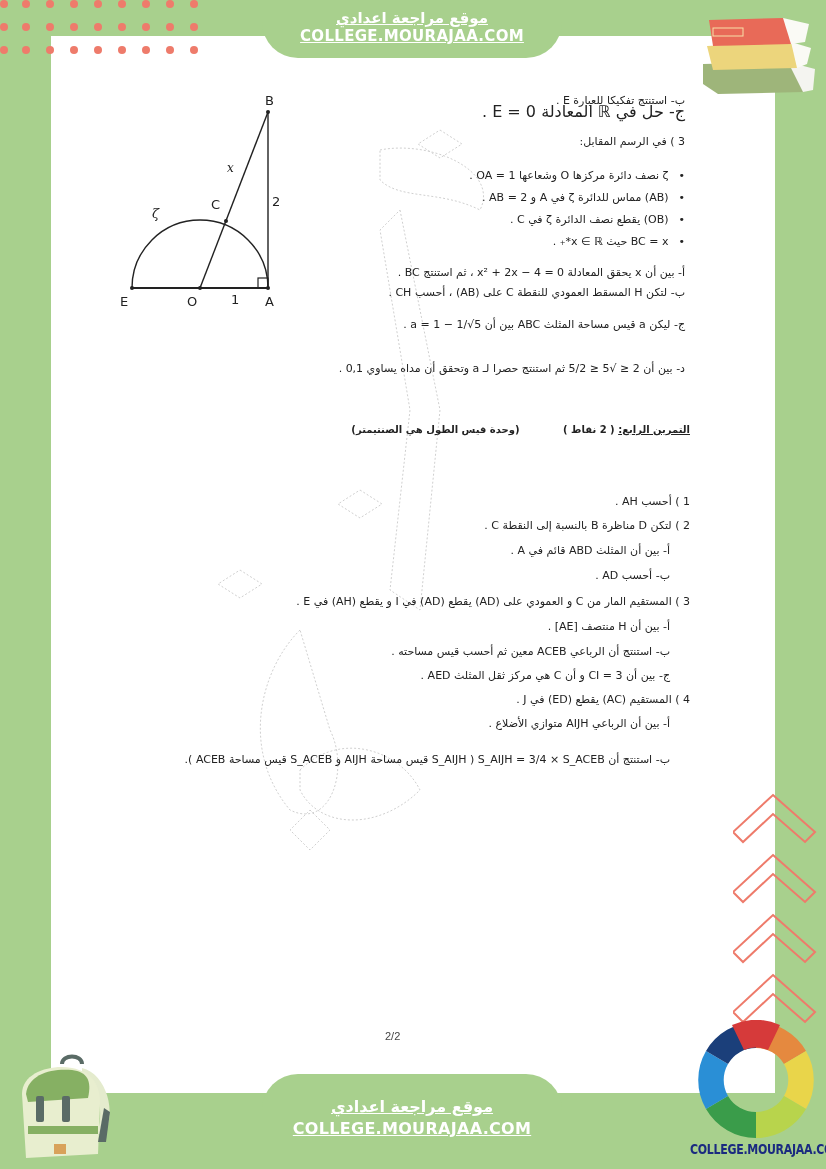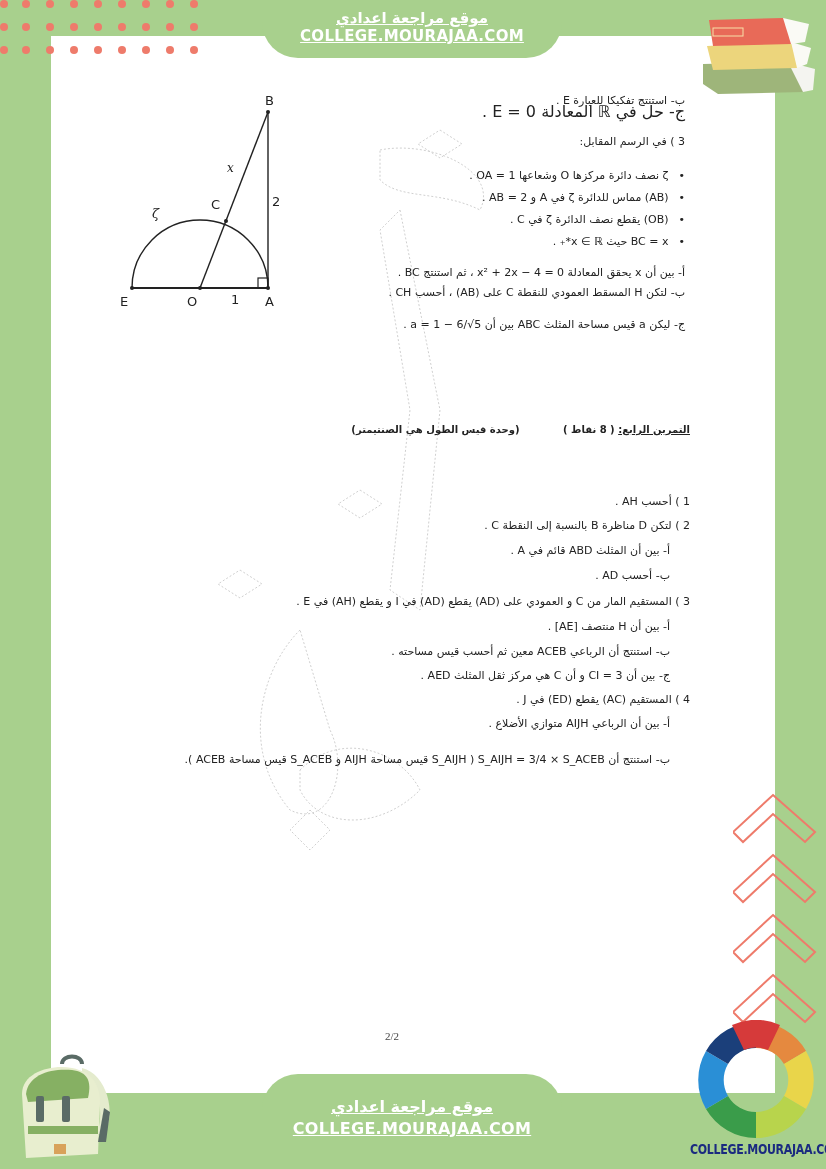--- a/index.html
+++ b/index.html
@@ -14,21 +14,21 @@
   .footer-tab{position:absolute;left:262px;top:1074px;width:300px;height:95px;background:#a8d08d;border-radius:36px 36px 0 0;text-align:center;color:#fff;}
   .footer-tab .ar{font-size:16px;font-weight:bold;text-decoration:underline;margin-top:22px;line-height:22px;direction:rtl;}
   .footer-tab .en{font-size:16px;font-weight:bold;text-decoration:underline;line-height:22px;letter-spacing:0.3px;}
   .right-strip{position:absolute;left:775px;top:0;width:51px;height:1169px;background:#a8d08d;}
   .left-strip{position:absolute;left:0;top:0;width:51px;height:1169px;background:#a8d08d;}
   .top-strip{position:absolute;left:0;top:0;width:826px;height:36px;background:#a8d08d;}
   .doc{position:absolute;color:#222;font-family:"DejaVu Sans",sans-serif;font-size:11px;direction:rtl;white-space:nowrap;}
   .ln{position:absolute;right:0;}
   .bullet::before{content:"•";margin-left:10px;}
   .title4{font-weight:bold;text-decoration:underline;}
-  .pageno{position:absolute;left:385px;top:1030px;font-size:11px;color:#444;font-family:Liberation Serif, serif;text-align:right;}
+  .pageno{position:absolute;left:385px;top:1030px;font-size:11px;color:#444;font-family:Liberation Sans, sans-serif;text-align:right;}
   .watermark{position:absolute;opacity:0.35;}
   .site-logo-text{position:absolute;left:690px;top:1143px;width:130px;text-align:center;font-family:"DejaVu Sans",sans-serif;font-weight:bold;font-size:11px;color:#1a2a80;letter-spacing:-0.3px;transform:scaleY(1.3);}
 </style>
 </head>
 <body>
 
 <div class="top-strip"></div>
 <div class="left-strip"></div>
 <div class="right-strip"></div>
 <div class="footer"></div>
@@ -105,26 +105,27 @@
 <div class="doc" style="left:300px;top:82px;width:385px;height:300px">
   <div class="ln" style="top:12px">ب- استنتج تفكيكا للعبارة E .</div>
   <div class="ln" style="top:20px;font-size:16px">ج- حل في ℝ المعادلة E = 0 .</div>
   <div class="ln" style="top:53px">3 ) في الرسم المقابل:</div>
   <div class="ln bullet" style="top:87px">ζ نصف دائرة مركزها O وشعاعها OA = 1 .</div>
   <div class="ln bullet" style="top:109px">(AB) مماس للدائرة ζ في A و AB = 2 .</div>
   <div class="ln bullet" style="top:131px">(OB) يقطع نصف الدائرة ζ في C .</div>
   <div class="ln bullet" style="top:153px">BC = x حيث x ∈ ℝ*₊ .</div>
   <div class="ln" style="top:184px">أ- بين أن x يحقق المعادلة x² + 2x − 4 = 0 ، ثم استنتج BC .</div>
   <div class="ln" style="top:204px">ب- لتكن H المسقط العمودي للنقطة C على (AB) ، أحسب CH .</div>
-  <div class="ln" style="top:236px">ج- ليكن a قيس مساحة المثلث ABC بين أن a = 1 − 6/√5 .</div>
+  <div class="ln" style="top:236px">ج- ليكن a قيس مساحة المثلث ABC بين أن a = 1 − 1/√5 .</div>
+  <div class="ln" style="top:280px">د- بين أن 2 ≤ √5 ≤ 5/2 ثم استنتج حصرا لـ a وتحقق أن مداه يساوي 0,1 .</div>
 </div>
 
 <div class="doc" style="left:360px;top:424px;width:330px;height:20px;font-size:10px;font-weight:bold">
   <span class="title4">التمرين الرابع:</span>
-  <span>( 8 نقاط )</span>
+  <span>( 2 نقاط )</span>
   <span style="margin-right:40px">(وحدة قيس الطول هي الصنتيمتر)</span>
 </div>
 
 <div class="doc" style="left:120px;top:470px;width:570px;height:300px">
   <div class="ln" style="top:25px">1 ) أحسب AH .</div>
   <div class="ln" style="top:49px">2 ) لتكن D مناظرة B بالنسبة إلى النقطة C .</div>
   <div class="ln" style="top:74px;right:20px">أ- بين أن المثلث ABD قائم في A .</div>
   <div class="ln" style="top:99px;right:20px">ب- أحسب AD .</div>
   <div class="ln" style="top:125px">3 ) المستقيم المار من C و العمودي على (AD) يقطع (AD) في I و يقطع (AH) في E .</div>
   <div class="ln" style="top:150px;right:20px">أ- بين أن H منتصف [AE] .</div>

